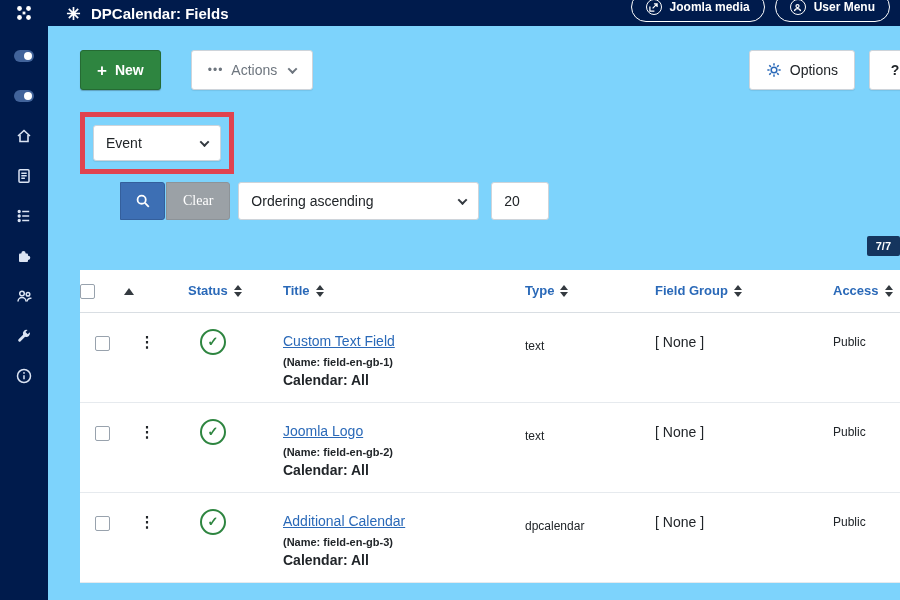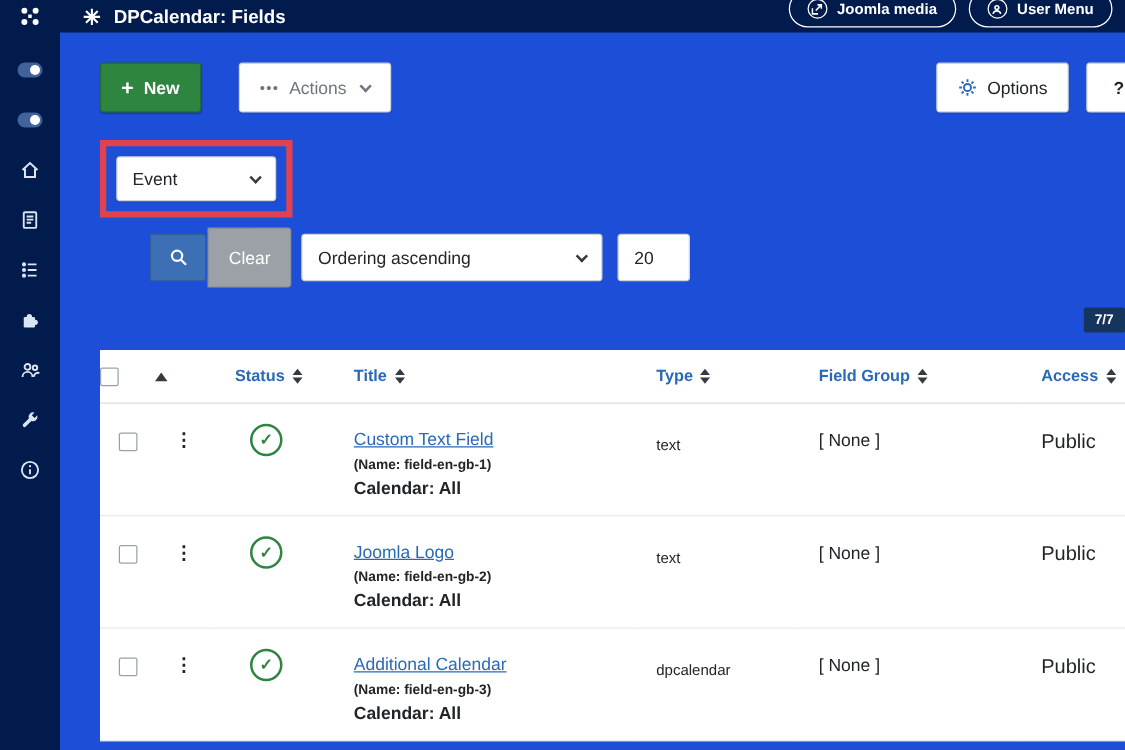--- a/index.html
+++ b/index.html
@@ -1,17 +1,17 @@
 <!DOCTYPE html>
 <html><head>
 <meta charset="utf-8">
 <style>
   * { margin:0; padding:0; box-sizing:border-box; }
   body { font-family:"Liberation Sans", sans-serif; background:#fff; }
-  .app { width:900px; height:600px; position:relative; overflow:hidden; display:flex; background:#1d4ed8; }
+  .app { width:900px; height:600px; position:relative; overflow:hidden; display:flex; background:#7dd3fc; }
 
   
   .sidebar { width:48px; background:#001b4c; flex-shrink:0; display:flex; flex-direction:column; align-items:center; }
   .sb-logo { height:26px; display:flex; align-items:center; justify-content:center; cursor:pointer; }
   .sb-nav { display:flex; flex-direction:column; align-items:center; gap:20px; margin-top:20px; }
   .sb-item { width:22px; height:20px; display:flex; align-items:center; justify-content:center; color:#dbe4f3; cursor:pointer; }
   .toggle-pill { width:20px; height:12px; border-radius:6px; background:#41639a; position:relative; display:inline-block; }
   .toggle-pill .knob { position:absolute; top:2px; right:2px; width:8px; height:8px; border-radius:50%; background:#fff; }
 
   
@@ -43,21 +43,21 @@
   .context-select { width:128px; box-shadow:0 1px 1px rgba(0,0,0,.08); }
   .select .chev { color:#343a40; }
 
   
   .filterbar { display:flex; align-items:center; margin:8px 0 0 40px; flex-wrap:nowrap; }
   .search-group { display:flex; }
   .search-input { width:234px; height:38px; border:1px solid #ced4da; border-right:none; border-radius:3px 0 0 3px; padding:0 12px; font-size:13px; font-family:inherit; color:#212529; }
   .search-input::placeholder { font-style:italic; color:#8a929a; }
   .search-btn { width:45px; height:38px; background:#3d6fb4; border:1px solid #345f9c; border-radius:0 3px 3px 0; display:flex; align-items:center; justify-content:center; cursor:pointer; }
   .btn-filter { background:#5d7b9c; border-color:#52708f; color:#fff; height:38px; margin-left:10px; border-radius:3px 0 0 3px; }
-  .btn-clear { background:#9ba1a6; border-color:#8d9398; color:#fff; height:48px; margin-left:1px; border-radius:0 3px 3px 0; }
+  .btn-clear { background:#9ba1a6; border-color:#8d9398; color:#fff; height:38px; margin-left:1px; border-radius:0 3px 3px 0;font-family:Liberation Serif, serif; }
   .ordering-select { width:241px; margin-left:8px; height:38px; flex-shrink:0; }
   .limit-select { width:58px; margin-left:12px; height:38px; flex-shrink:0; }
 
   
   .badge-row { text-align:right; margin-top:16px; }
   .count-badge { display:inline-block; background:#15355e; color:#fff; font-size:11px; font-weight:bold; padding:4px 9px; border-radius:2px; }
 
   
   .grid { margin-top:14px; width:100%; border-collapse:collapse; background:#fff; table-layout:fixed; font-size:14px; }
   .grid thead th { height:42px; vertical-align:middle; text-align:left; color:#2a69b8; font-size:13px; font-weight:bold; border-bottom:1px solid #d9dee3; }
@@ -74,21 +74,21 @@
   td.c-order { padding-top:21px; }
   th.c-status { padding-left:18px; }
   td.c-status { padding-top:16px; text-align:center; }
   th.c-title, td.c-title { padding-left:27px; }
   td.c-title { padding-top:20px; }
   th.c-type, td.c-type { padding-left:19px; }
   td.c-type { padding-top:26px; font-size:12px; color:#212529; }
   th.c-group, td.c-group { padding-left:21px; }
   td.c-group { padding-top:21px; color:#212529; }
   th.c-access, td.c-access { padding-left:19px; }
-  td.c-access { padding-top:22px; font-size:16px; color:#212529; }
+  td.c-access { padding-top:22px; font-size:12px; color:#212529; }
   .row-title { color:#2a69b8; text-decoration:underline; font-size:14px; cursor:pointer; }
   .row-name { margin-top:7px; font-size:11px; font-weight:bold; color:#212529; }
   .row-cal { margin-top:4px; font-size:14px; font-weight:bold; color:#212529; }
   .status-ok { display:inline-flex; width:26px; height:26px; border:2px solid #2e8540; border-radius:50%; align-items:center; justify-content:center; color:#2e8540; font-size:13px; font-weight:bold; cursor:pointer; }
   .kebab { font-size:15px; color:#212529; font-weight:bold; cursor:pointer; line-height:1; letter-spacing:0; }
   input[type="checkbox"] { appearance:none; width:15px; height:15px; border:1px solid #98a2ad; border-radius:2px; background:#fff; cursor:pointer; vertical-align:middle; }
 </style>
 </head>
 <body>
 

